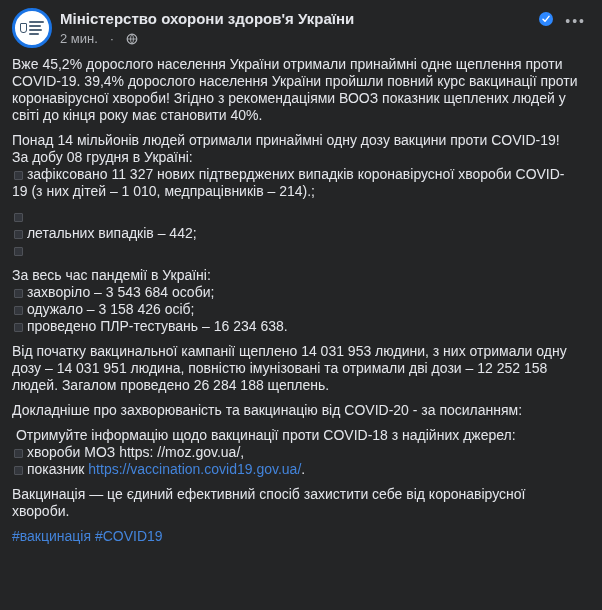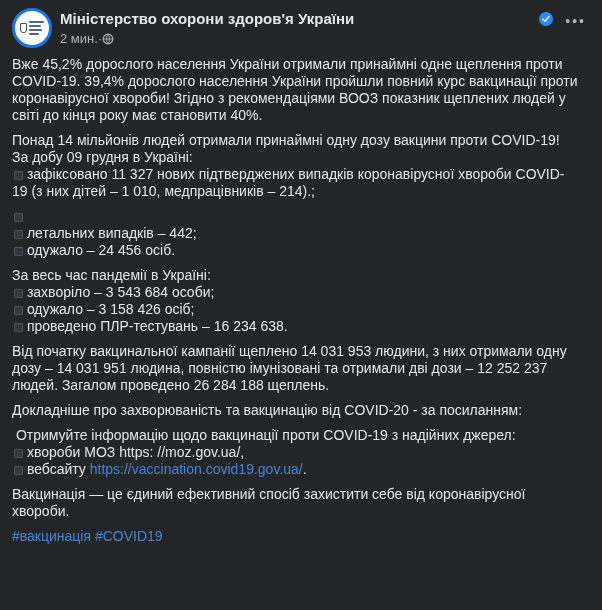--- a/index.html
+++ b/index.html
@@ -58,21 +58,21 @@
     font-size:15px;font-weight:700;line-height:19px;justify-content:space-between;
   }
   .author{cursor:pointer;}
   .badge{
     width:14px;height:14px;border-radius:50%;
     background:var(--verified-badge);
     display:inline-flex;align-items:center;justify-content:center;
     flex-shrink:0;
   }
   .time-row{
-    display:flex;align-items:center;gap:0;
+    display:flex;align-items:center;gap:12px;
     font-size:13px;line-height:17px;
     color:var(--secondary-text);
     margin-top:2px;
     cursor:pointer;
   }
   .menu{
     color:var(--secondary-text);
     font-size:14px;
     letter-spacing:2px;
     padding:6px 4px;
@@ -147,44 +147,44 @@
 
     <div class="menu">•••</div>
   </div>
 
   <div class="body">
       <div class="block">
         <div class="line"><span>Вже 45,2% дорослого населення України отримали принаймні одне щеплення проти COVID-19. 39,4% дорослого населення України пройшли повний курс вакцинації проти коронавірусної хвороби! Згідно з рекомендаціями ВООЗ показник щеплених людей у світі до кінця року має становити 40%.</span></div>
       </div>
       <div class="block">
         <div class="line"><span>Понад 14 мільйонів людей отримали принаймні одну дозу вакцини проти COVID-19!</span></div>
-        <div class="line"><span>За добу 09 грудня в Україні:</span></div>
+        <div class="line"><span>За добу 08 грудня в Україні:</span></div>
         <div class="line"><span class="bullet"></span><span> зафіксовано 11 327 нових підтверджених випадків коронавірусної хвороби COVID-19 (з них дітей – 1 010, медпрацівників – 214).;</span></div>
       </div>
       <div class="block">
         <div class="line"><span class="bullet"></span></div>
         <div class="line"><span class="bullet"></span><span> летальних випадків – 442;</span></div>
-        <div class="line"><span class="bullet"></span><span> одужало – 24 456 осіб.</span></div>
+        <div class="line"><span class="bullet"></span></div>
       </div>
       <div class="block">
         <div class="line"><span>За весь час пандемії в Україні:</span></div>
         <div class="line"><span class="bullet"></span><span> захворіло – 3 543 684 особи;</span></div>
         <div class="line"><span class="bullet"></span><span> одужало – 3 158 426 осіб;</span></div>
         <div class="line"><span class="bullet"></span><span> проведено ПЛР-тестувань – 16 234 638.</span></div>
       </div>
       <div class="block">
-        <div class="line"><span>Від початку вакцинальної кампанії щеплено 14 031 953 людини, з них отримали одну дозу – 14 031 951 людина, повністю імунізовані та отримали дві дози – 12 252 237 людей. Загалом проведено 26 284 188 щеплень.</span></div>
+        <div class="line"><span>Від початку вакцинальної кампанії щеплено 14 031 953 людини, з них отримали одну дозу – 14 031 951 людина, повністю імунізовані та отримали дві дози – 12 252 158 людей. Загалом проведено 26 284 188 щеплень.</span></div>
       </div>
       <div class="block">
         <div class="line"><span>Докладніше про захворюваність та вакцинацію від COVID-20 - за посиланням:</span></div>
       </div>
       <div class="block">
-        <div class="line"><span> Отримуйте інформацію щодо вакцинації проти COVID-19 з надійних джерел:</span></div>
+        <div class="line"><span> Отримуйте інформацію щодо вакцинації проти COVID-18 з надійних джерел:</span></div>
         <div class="line"><span class="bullet"></span><span> хвороби МОЗ https: //moz.gov.ua/,</span></div>
-        <div class="line"><span class="bullet"></span><span> вебсайту </span><a class="link">https://vaccination.covid19.gov.ua/</a><span>.</span></div>
+        <div class="line"><span class="bullet"></span><span> показник </span><a class="link">https://vaccination.covid19.gov.ua/</a><span>.</span></div>
       </div>
       <div class="block">
         <div class="line"><span>Вакцинація — це єдиний ефективний спосіб захистити себе від коронавірусної хвороби.</span></div>
       </div>
       <div class="block">
         <div class="line"><a class="link">#вакцинація</a><span> </span><a class="link">#COVID19</a></div>
       </div>
     </div>
 
 </div>

